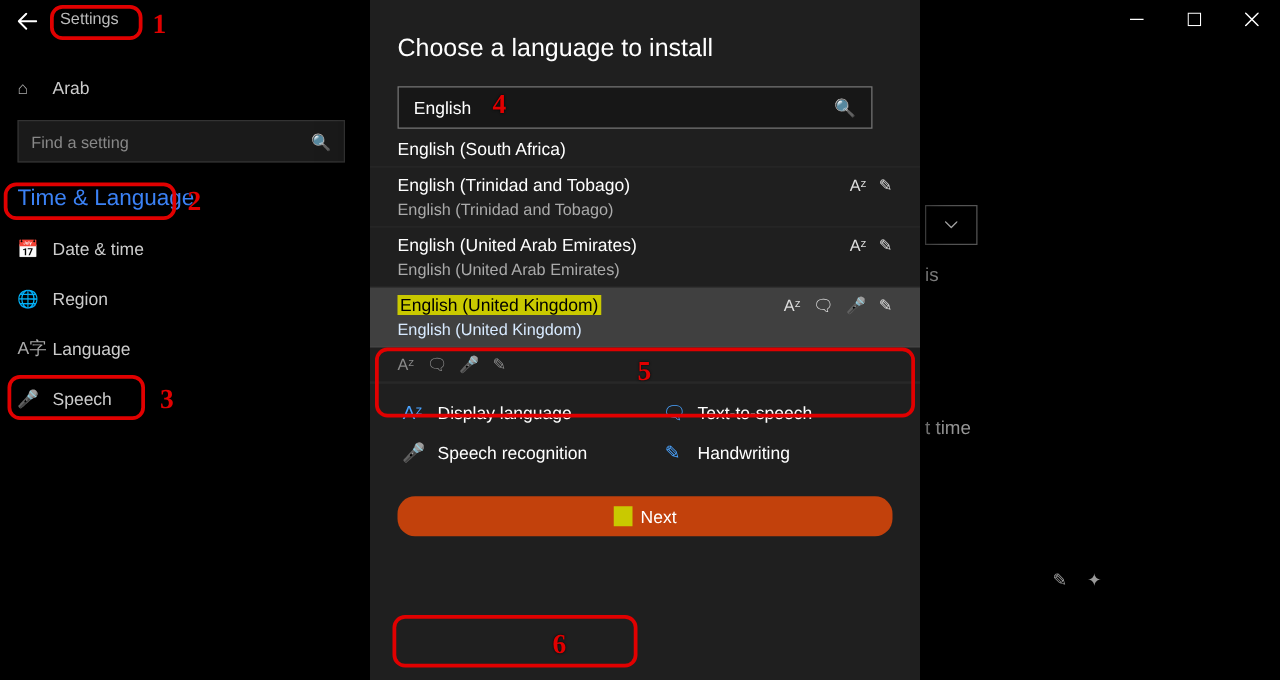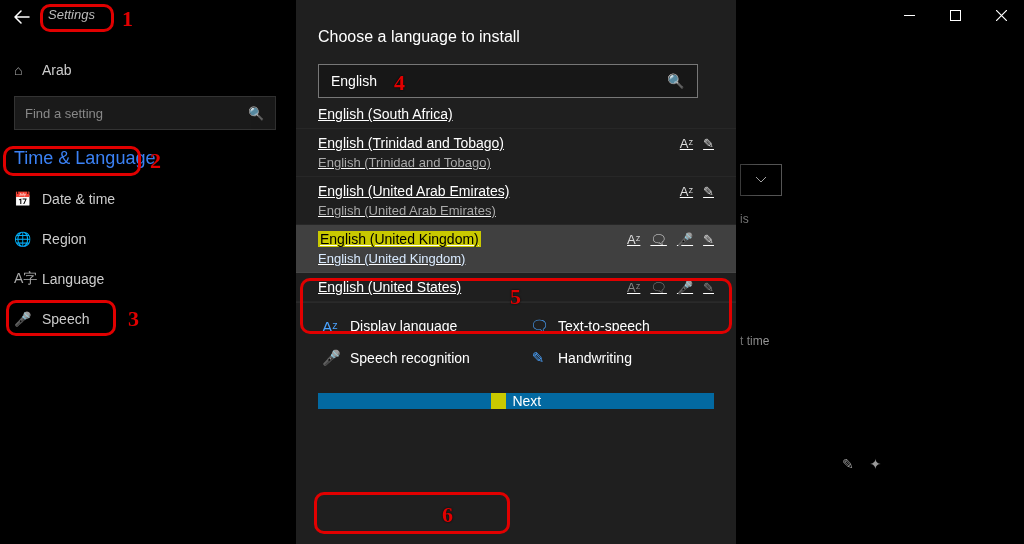--- a/index.html
+++ b/index.html
@@ -12,21 +12,21 @@
     position: relative;
   }
   
   .titlebar {
     position: absolute; top:0; left:0; right:0; height:32px;
   }
   .titlebar .back {
     position:absolute; left:14px; top:10px; color:#fff; font-size:16px;
   }
   .titlebar .title {
-    position:absolute; left:48px; top:7px; font-size:13px; color:#bbb;font-style:italic;
+    position:absolute; left:48px; top:7px; font-size:13px; color:#bbb;
   }
   .win-controls {
     position:absolute; right:0; top:0; display:flex;
   }
   .win-controls div {
     width:46px; height:30px; display:flex; align-items:center; justify-content:center;
     color:#fff; font-size:12px;
   }
   
   .sidebar {
@@ -46,29 +46,29 @@
     justify-content:space-between; padding:16px 10px; box-sizing:border-box;
     color:#888; font-size:13px;
   }
   
   .dialog {
     position:absolute; left:296px; top:0; width:440px; height:544px;
     background:#1f1f1f;
     box-shadow: 0 0 30px rgba(0,0,0,.8);
   }
   .dialog h2 {
-    font-weight:400; font-size:16px; margin:28px 0 18px 22px; color:#fff;
+    font-weight:400; font-size:20px; margin:28px 0 18px 22px; color:#fff;
   }
   .dlg-search {
     margin:0 22px; height:34px; border:1px solid #777; background:#171717;
     display:flex; align-items:center; justify-content:space-between;
     padding:0 12px; color:#fff; font-size:14px;
     width:380px; box-sizing:border-box;
   }
-  .lang-list { margin-top:8px;text-decoration:underline; }
+  .lang-list { margin-top:8px; }
   .lang-item {
     padding:6px 22px 6px 22px;
     border-bottom:1px solid rgba(255,255,255,.04);
   }
   .lang-item.half { padding-top:0; }
   .lang-item .row1 {
     display:flex; align-items:center; justify-content:space-between;
   }
   .lang-item .name { font-size:14px; color:#fff; }
   .lang-item .sub { font-size:13px; color:#aaa; margin-top:4px; }
@@ -79,30 +79,30 @@
     display:grid; grid-template-columns: 1fr 1fr;
     gap:14px 28px; padding:14px 26px 8px 26px; font-size:14px; color:#fff;
     border-top:1px solid rgba(255,255,255,.05);
   }
   .legend div { display:flex; align-items:center; gap:12px;}
   .legend .ic { color:#4aa3ff; font-size:15px; width:16px; text-align:center;}
   .dlg-buttons {
     display:flex; gap:14px; padding:18px 22px 0 22px;
   }
   .btn {
-    flex:1; height:16px; display:flex; align-items:center; justify-content:center;
-    background:#0369a1; color:#fff; font-size:14px;
+    flex:1; height:32px; display:flex; align-items:center; justify-content:center;
+    background:#c2410c; color:#fff; font-size:14px;border-radius:14px;
   }
   
   .bg-dd {
     position:absolute; left:740px; top:164px; width:40px; height:30px;
     border:1px solid #555; display:flex; align-items:center; justify-content:center;
     color:#aaa; font-size:10px;
   }
-  .bg-text { position:absolute; color:#999; font-size:12px; }
+  .bg-text { position:absolute; color:#999; font-size:15px; }
   
   .ann-box {
     position:absolute; border:3px solid #e10000; border-radius:10px;
     pointer-events:none; box-sizing:border-box;
   }
   .ann-num {
     position:absolute; color:#e10000; font-weight:800; font-size:22px;
     font-family: Georgia, serif; pointer-events:none;
     text-shadow:0 0 2px #000;
   }
@@ -216,21 +216,20 @@
             <span>Aᶻ</span>
             <span>🗨</span>
             <span>🎤</span>
             <span>✎</span>
           </span>
       </div>
       <div class="sub">English (United Kingdom)</div>
     </div>
     <div class="lang-item">
       <div class="row1">
-        <span class="name">English (United States)</span>
         <span class="feats" style="color:#888">
             <span>Aᶻ</span>
             <span>🗨</span>
             <span>🎤</span>
             <span>✎</span>
           </span>
       </div>
     </div>
   </div>
 

